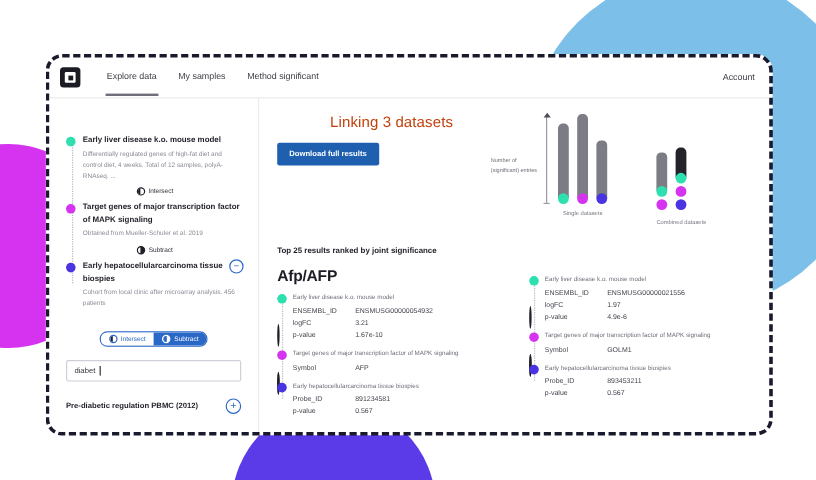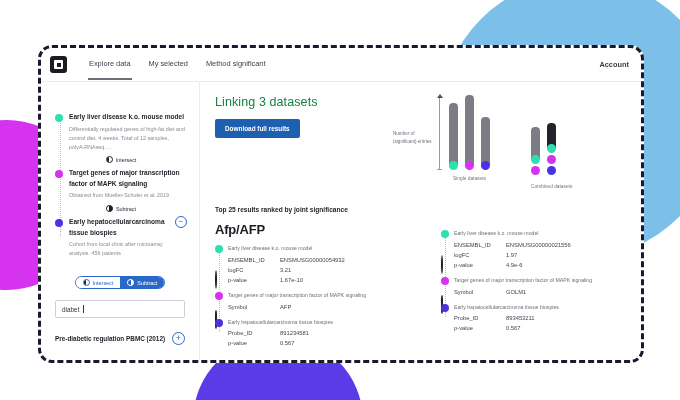--- a/index.html
+++ b/index.html
@@ -78,21 +78,20 @@
     bottom: -10px;
     height: 1.6px;
     background: #6e6e78;
   }
   .nav-account {
     margin-left: auto;
     margin-right: 0;
     font-size: 7.4px;
     color: #3d3d46;
     cursor: pointer;
-    font-weight: bold;
   }
 
   
   .body-split { display: flex; height: calc(100% - 34px); }
 
   
   .sidebar {
     width: 180px;
     border-right: 1px solid #ebebed;
     padding: 12px 14px 0 14px;
@@ -253,22 +252,23 @@
   .main {
     flex: 1;
     padding: 13px 14px 0 15px;
     position: relative;
   }
   .main-top { display: flex; }
   .main-copy { width: 178px; }
   .main h2 {
     font-size: 12.5px;
     font-weight: 400;
-    color: #15803d;
+    color: #c2410c;
     letter-spacing: .1px;
+    margin-left: 44px;
   }
   .main-para {
     font-size: 7.4px;
     color: #4a4a55;
     line-height: 1.75;
     margin-top: 7px;
   }
   .dl-btn {
     margin-top: 10px;
     display: inline-block;
@@ -333,21 +333,21 @@
   }
   #group-combined .group-label { margin-top: 9px; }
 
   
   .results-head {
     font-size: 6.6px;
     font-weight: bold;
     color: #1f1f28;
     margin-top: 16px;
   }
-  .gene-cols { display: flex; margin-top: 9px; gap: 40px; }
+  .gene-cols { display: flex; margin-top: 9px; gap: 24px; }
   .gene-col { width: 186px; }
   .gene-title {
     font-size: 13px;
     font-weight: bold;
     color: #1c1c24;
     letter-spacing: -.2px;
   }
   .gene-body { margin-top: 8px; position: relative; padding-left: 13px; }
   .gene-body::before {
     content: "";
@@ -388,21 +388,21 @@
 
 <div class="blob" id="blob-blue"></div>
 <div class="blob" id="blob-magenta"></div>
 <div class="blob" id="blob-purple"></div>
 
 <div id="app-frame">
 
   <div class="topnav">
     <div class="logo"></div>
     <div class="navlink active">Explore data</div>
-    <div class="navlink">My selected</div>
+    <div class="navlink">My samples</div>
     <div class="navlink">Method significant</div>
     <div class="nav-account">Account</div>
   </div>
 
   <div class="body-split">
 
     <div class="sidebar">
 
       <div class="ds-list">
 

